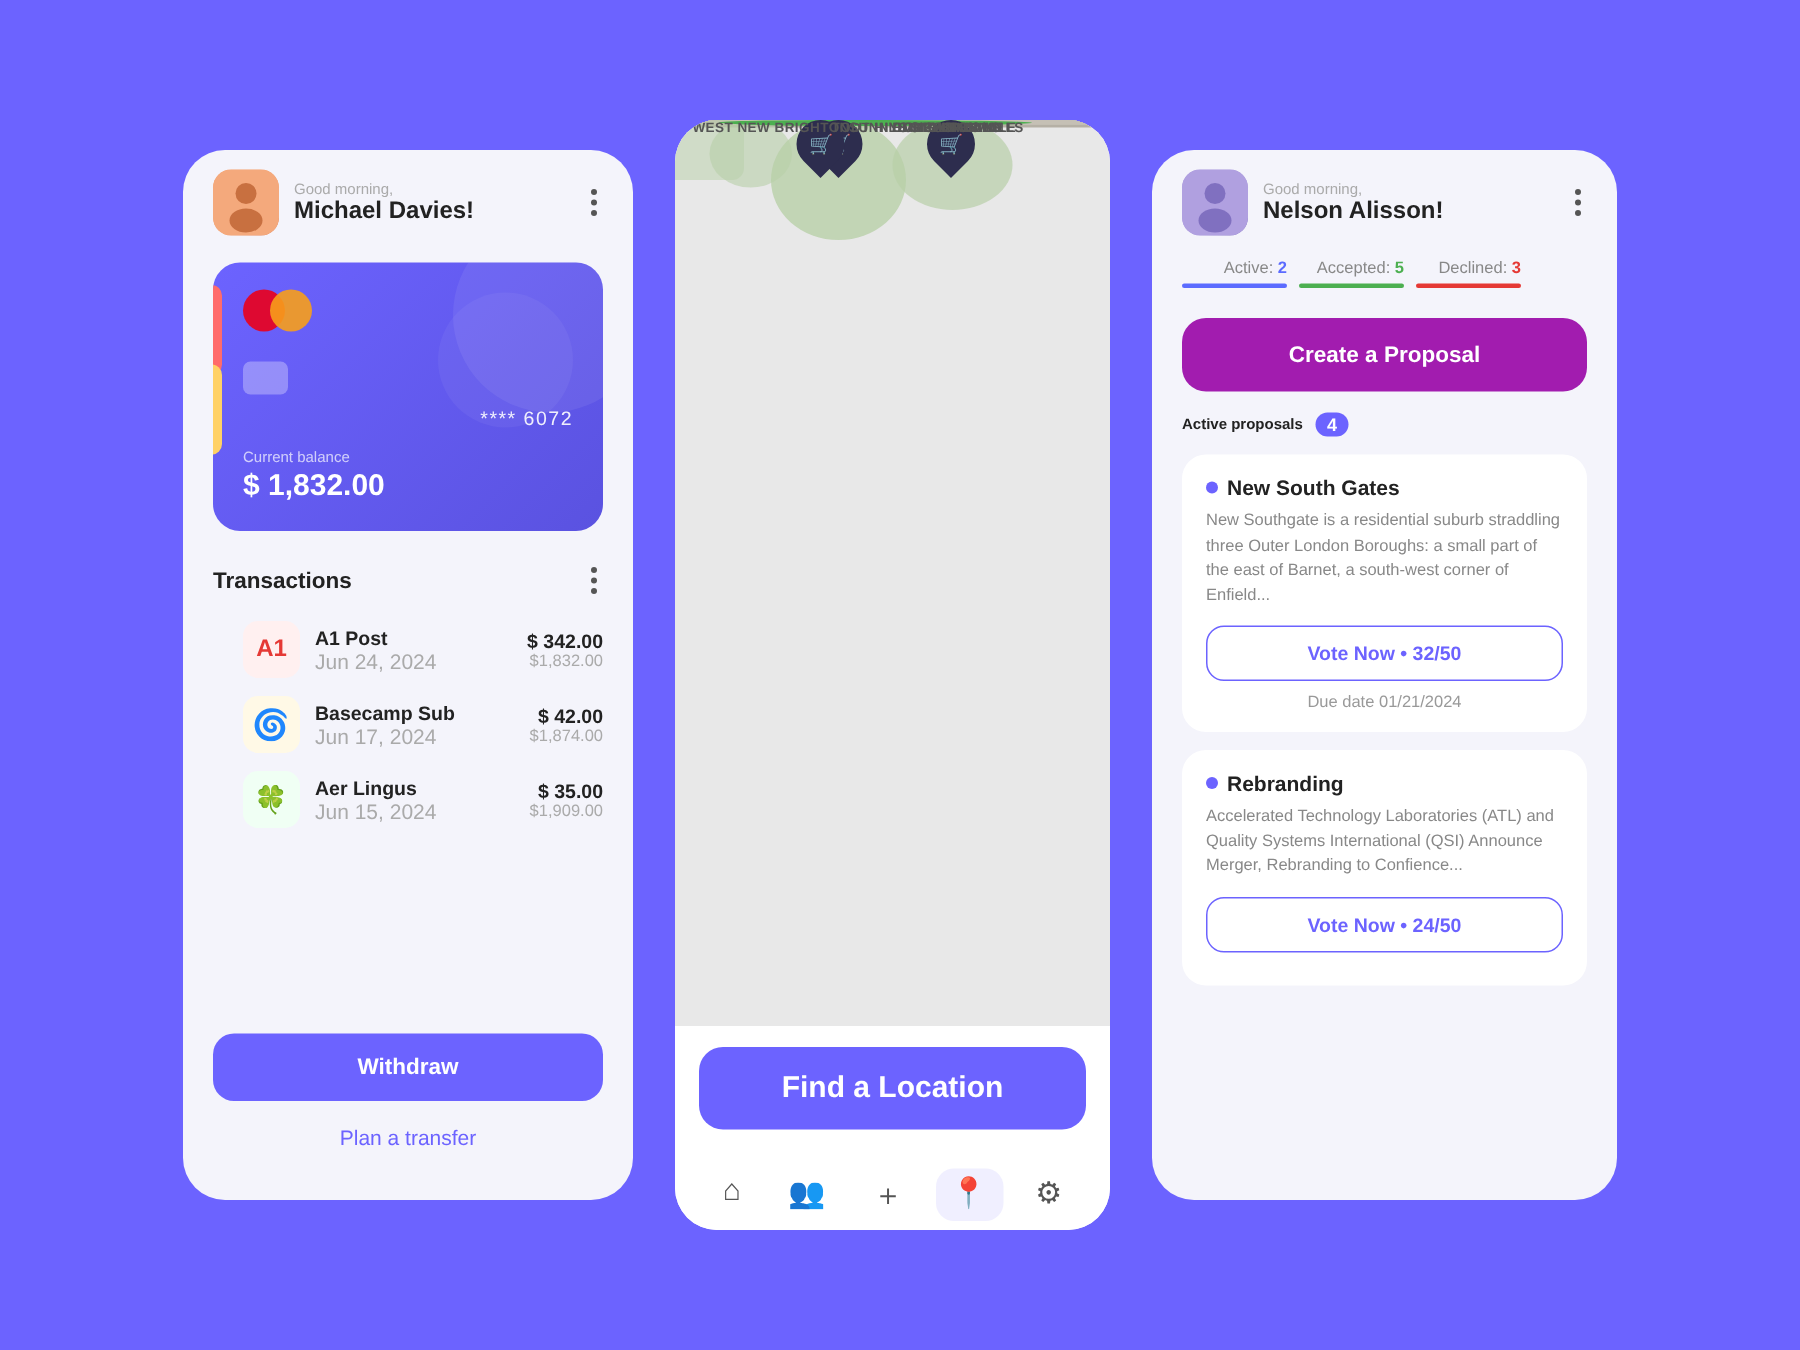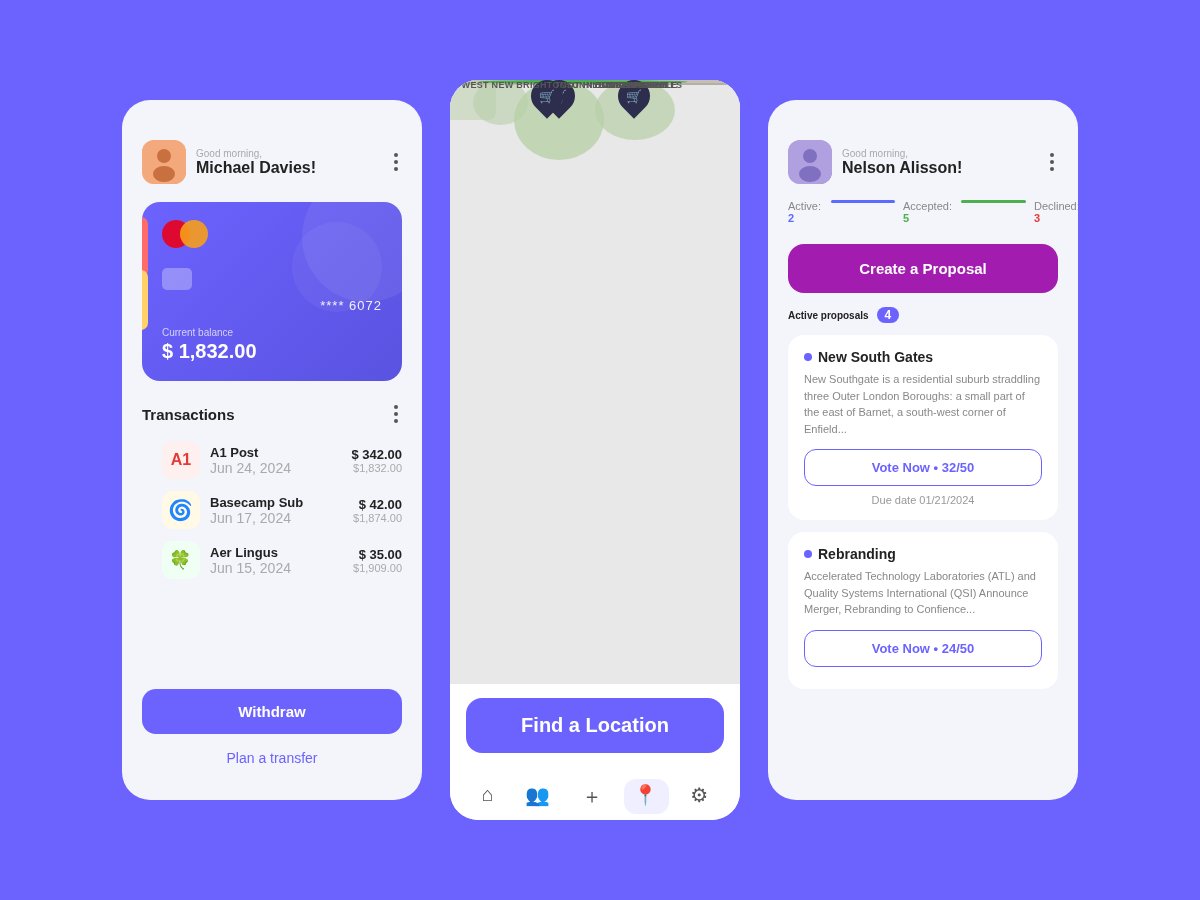--- a/index.html
+++ b/index.html
@@ -12,21 +12,21 @@
       justify-content: center;
       gap: 28px;
       font-family: -apple-system, BlinkMacSystemFont, 'Segoe UI', sans-serif;
       overflow: hidden;
     }
 
     
     .panel {
       background: #f4f4fb;
       border-radius: 28px;
-      padding: 40px 20px 28px;
+      padding: 13px 20px 28px;
       position: relative;
       overflow: hidden;
     }
 
     
     .panel-banking {
       width: 300px;
       min-height: 700px;
       display: flex;
       flex-direction: column;
@@ -376,21 +376,21 @@
     .map-nav-item.active .map-nav-icon { color: #6c63ff; }
 
     
     .stats-row {
       display: flex;
       gap: 8px;
       align-items: center;
       margin: 12px 0 4px;
       font-size: 12px;
     }
-    .stat-item { display: flex; flex-direction: row; gap: 4px; }
+    .stat-item { display: flex; flex-direction: column; gap: 4px; text-align: right; }
     .stat-label { color: #888; font-size: 11px; }
     .stat-label span { font-weight: 700; }
     .stat-label .val-blue { color: #5b6bff; }
     .stat-label .val-green { color: #4caf50; }
     .stat-label .val-red { color: #e53935; }
     .stat-bar {
       height: 3px;
       border-radius: 2px;
       width: 70px;
     }

